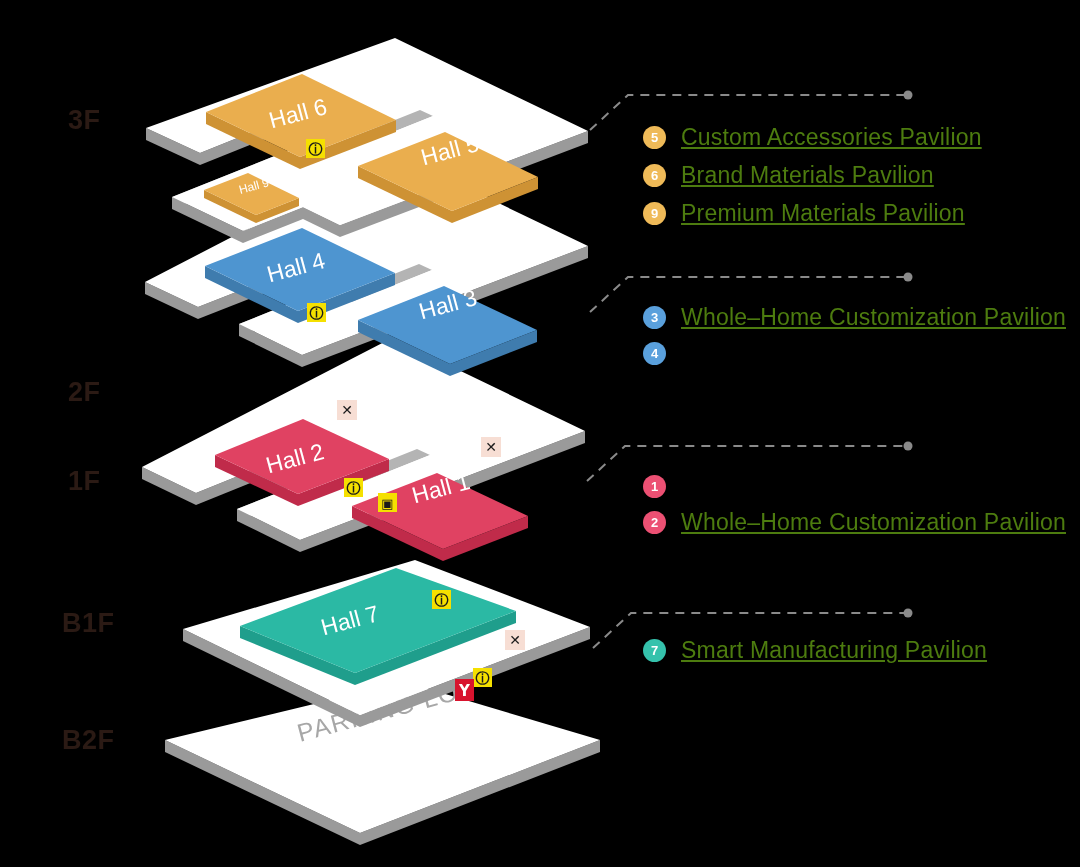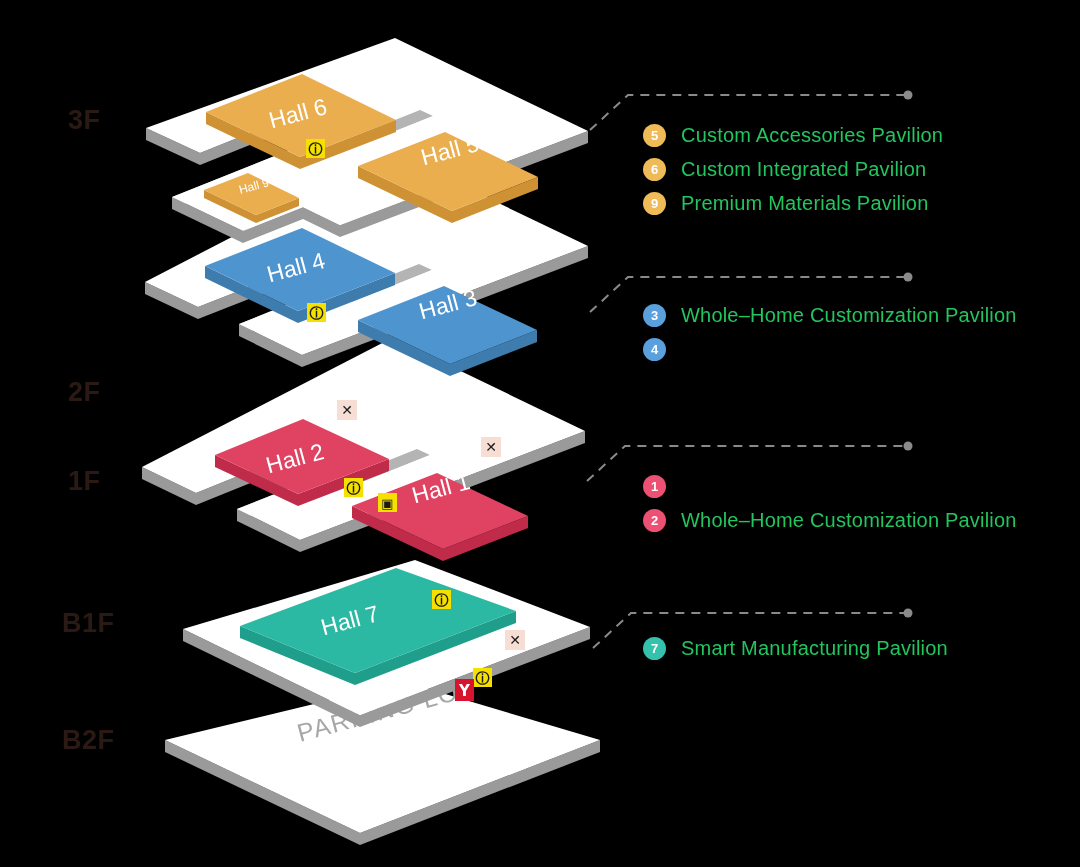--- a/index.html
+++ b/index.html
@@ -31,23 +31,24 @@
     white-space:nowrap;
   }
   .legend-badge{
     width:23px;height:23px;border-radius:50%;
     display:flex;align-items:center;justify-content:center;
     color:#ffffff;font-size:13px;font-weight:bold;
     flex:0 0 auto;
     margin-right:15px;
   }
   .legend-text{
-    color:#22c55e;
-    font-size:20px;
+    color:#4d7c0f;
+    font-size:23px;
     letter-spacing:.2px;
+    text-decoration:underline;
   }
 
   
   .hall-text{fill:#ffffff;font-family:"Liberation Sans","DejaVu Sans",sans-serif;}
   .parking-text{fill:#a7a7a7;font-family:"Liberation Sans","DejaVu Sans",sans-serif;
                 font-size:25px;letter-spacing:1.5px;}
   .poi-glyph{font-family:"DejaVu Sans",sans-serif;font-weight:bold;}
 </style>
 </head>
 <body>
@@ -233,21 +234,21 @@
   <div class="floor-label" style="left:62px;top:608px;">B1F</div>
   <div class="floor-label" style="left:62px;top:725px;text-align:right;">B2F</div>
 
   <div class="legend-group" style="left:643px;top:124px;">
     <div class="legend-row">
       <div class="legend-badge" style="background:#EFBA58">5</div>
       <div class="legend-text">Custom Accessories Pavilion</div>
     </div>
     <div class="legend-row">
       <div class="legend-badge" style="background:#EFBA58">6</div>
-      <div class="legend-text">Custom Integrated Pavilion</div>
+      <div class="legend-text">Brand Materials Pavilion</div>
     </div>
     <div class="legend-row">
       <div class="legend-badge" style="background:#EFBA58">9</div>
       <div class="legend-text">Premium Materials Pavilion</div>
     </div>
   </div>
 
   <div class="legend-group" style="left:643px;top:304px;">
     <div class="legend-row">
       <div class="legend-badge" style="background:#5AA0DC">3</div>

